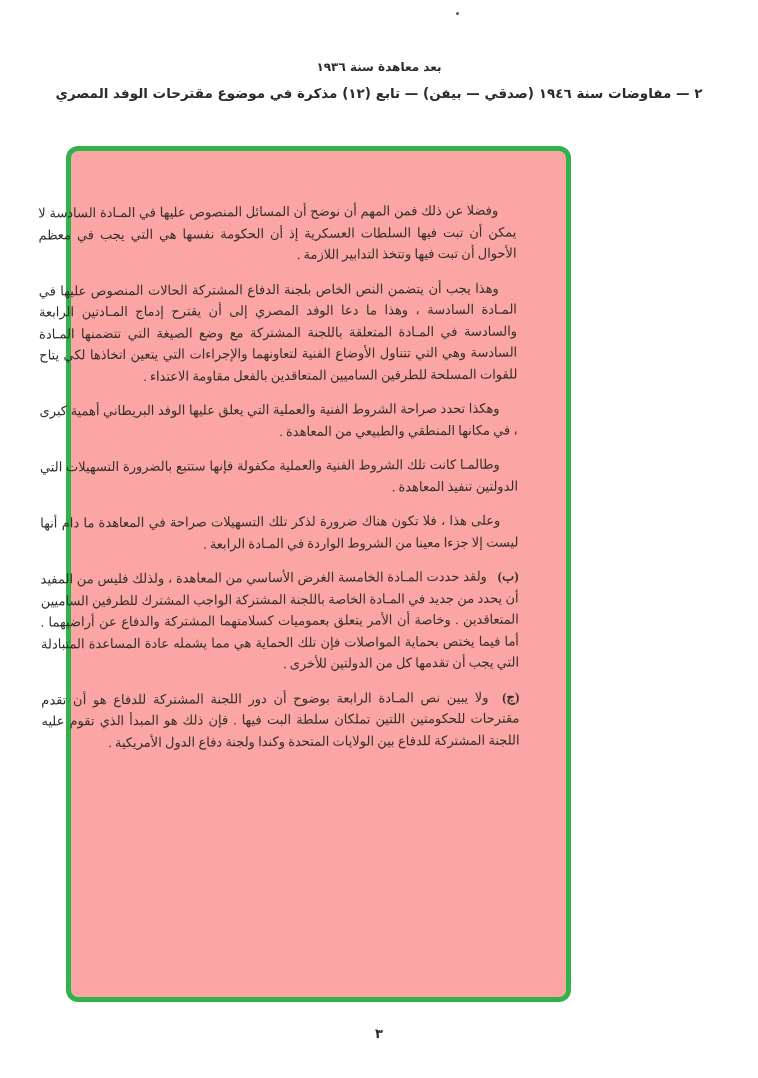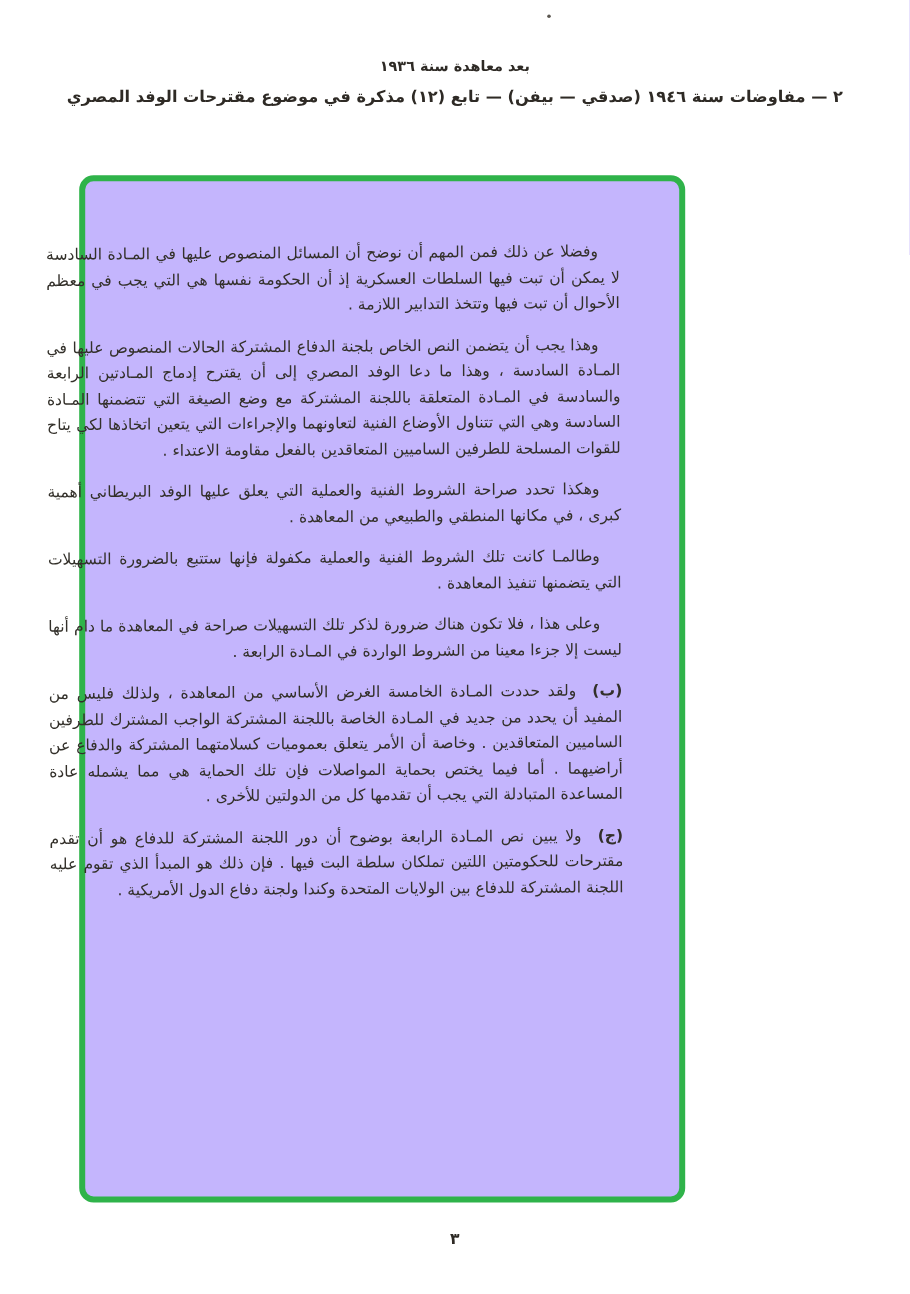--- a/index.html
+++ b/index.html
@@ -11,35 +11,36 @@
     font-family: "DejaVu Sans", sans-serif;
     overflow: hidden;
   }
   .header {
     position: absolute;
     top: 48px; left: 0;
     width: 100%;
     text-align: center;
     direction: rtl;
   }
-  .header .h1 { font-size: 12px;   font-weight: bold; margin-bottom: 11px; letter-spacing: 0.5px; }
+  .header .h1 { font-size: 12px;   font-weight: bold; margin-bottom: 11px; letter-spacing: 0.5px; margin-top: 12px; }
   .header .h2 { font-size: 13.5px; font-weight: bold; margin-bottom: 10px; }
   .header .h3 { font-size: 9px;    font-weight: bold; color: #3a362f; }
   .speck {
     position: absolute; left: 456px; top: 12px;
     width: 3px; height: 3px; border-radius: 50%;
     background: #5a564f;
   }
   .frame {
     position: absolute;
     left: 66px; top: 146px;
     width: 505px; height: 856px;
     border: 5px solid var(--frame-green, #2fb34a);
     border-radius: 12px;
-    background: #c4b5fd;
+    background: #fca5a5;
+    font-family: Liberation Serif, serif;
   }
   .scan {
     position: absolute;
     top: 50px; right: 48px;
     width: 478px;
     direction: rtl;
     text-align: justify;
     font-size: 13px;
     line-height: 21.5px;
     color: #33302a;
@@ -73,21 +74,21 @@
     <p class="para">
       <span>وفضلا عن ذلك فمن المهم أن نوضح أن المسائل المنصوص عليها في المـادة السادسة لا يمكن أن تبت فيها السلطات العسكرية إذ أن الحكومة نفسها هي التي يجب في معظم الأحوال أن تبت فيها وتتخذ التدابير اللازمة .</span>
     </p>
     <p class="para">
       <span>وهذا يجب أن يتضمن النص الخاص بلجنة الدفاع المشتركة الحالات المنصوص عليها في المـادة السادسة ، وهذا ما دعا الوفد المصري إلى أن يقترح إدماج المـادتين الرابعة والسادسة في المـادة المتعلقة باللجنة المشتركة مع وضع الصيغة التي تتضمنها المـادة السادسة وهي التي تتناول الأوضاع الفنية لتعاونهما والإجراءات التي يتعين اتخاذها لكي يتاح للقوات المسلحة للطرفين الساميين المتعاقدين بالفعل مقاومة الاعتداء .</span>
     </p>
     <p class="para">
       <span>وهكذا تحدد صراحة الشروط الفنية والعملية التي يعلق عليها الوفد البريطاني أهمية كبرى ، في مكانها المنطقي والطبيعي من المعاهدة .</span>
     </p>
     <p class="para">
-      <span>وطالمـا كانت تلك الشروط الفنية والعملية مكفولة فإنها ستتبع بالضرورة التسهيلات التي يتضمنها تنفيذ المعاهدة .</span>
+      <span>وطالمـا كانت تلك الشروط الفنية والعملية مكفولة فإنها ستتبع بالضرورة التسهيلات التي الدولتين تنفيذ المعاهدة .</span>
     </p>
     <p class="para">
       <span>وعلى هذا ، فلا تكون هناك ضرورة لذكر تلك التسهيلات صراحة في المعاهدة ما دام أنها ليست إلا جزءا معينا من الشروط الواردة في المـادة الرابعة .</span>
     </p>
     <p class="para marked">
       <span class="marker">(ب)</span>
       <span>ولقد حددت المـادة الخامسة الغرض الأساسي من المعاهدة ، ولذلك فليس من المفيد أن يحدد من جديد في المـادة الخاصة باللجنة المشتركة الواجب المشترك للطرفين الساميين المتعاقدين . وخاصة أن الأمر يتعلق بعموميات كسلامتهما المشتركة والدفاع عن أراضيهما . أما فيما يختص بحماية المواصلات فإن تلك الحماية هي مما يشمله عادة المساعدة المتبادلة التي يجب أن تقدمها كل من الدولتين للأخرى .</span>
     </p>
     <p class="para marked">
       <span class="marker">(ج)</span>

